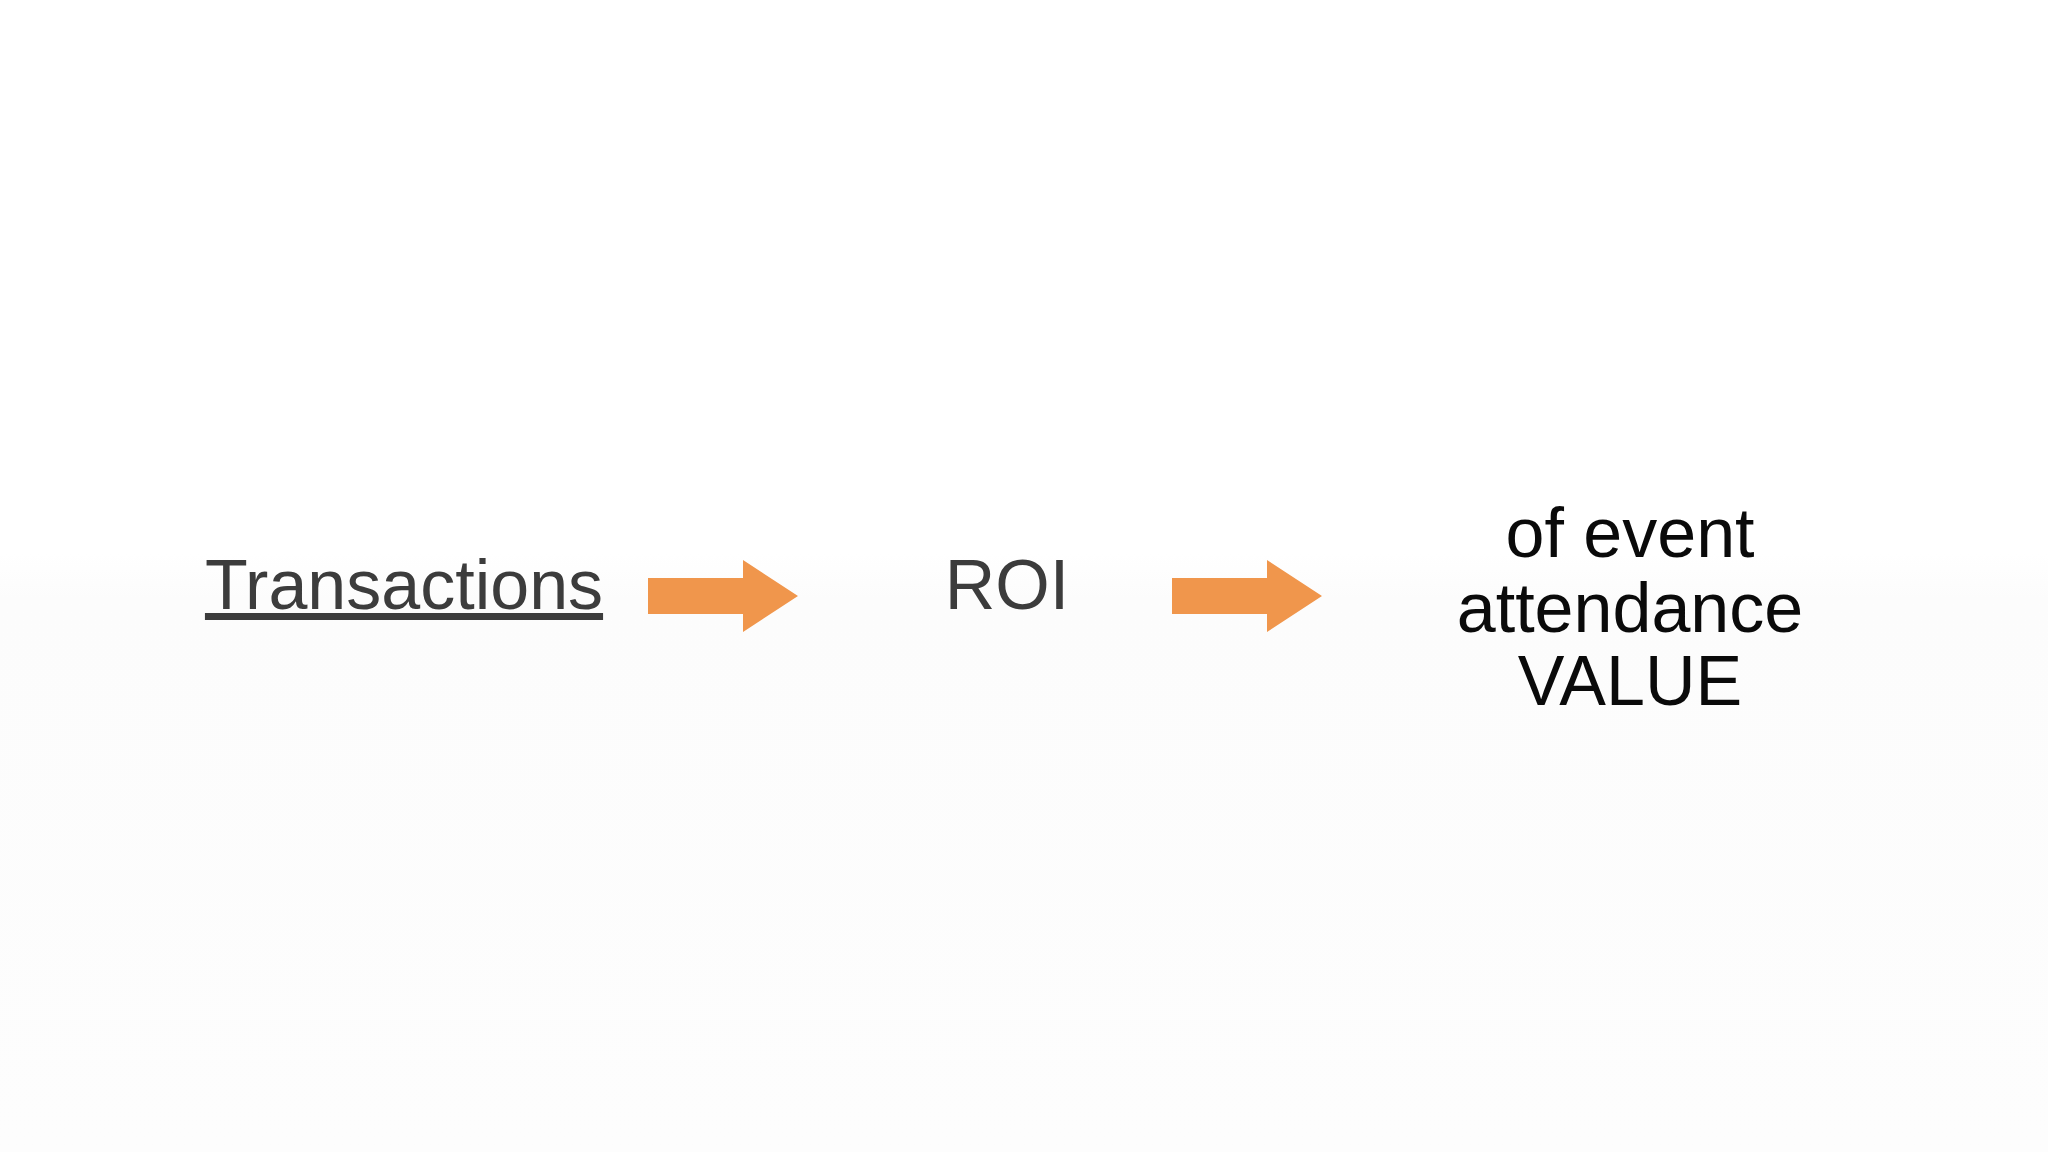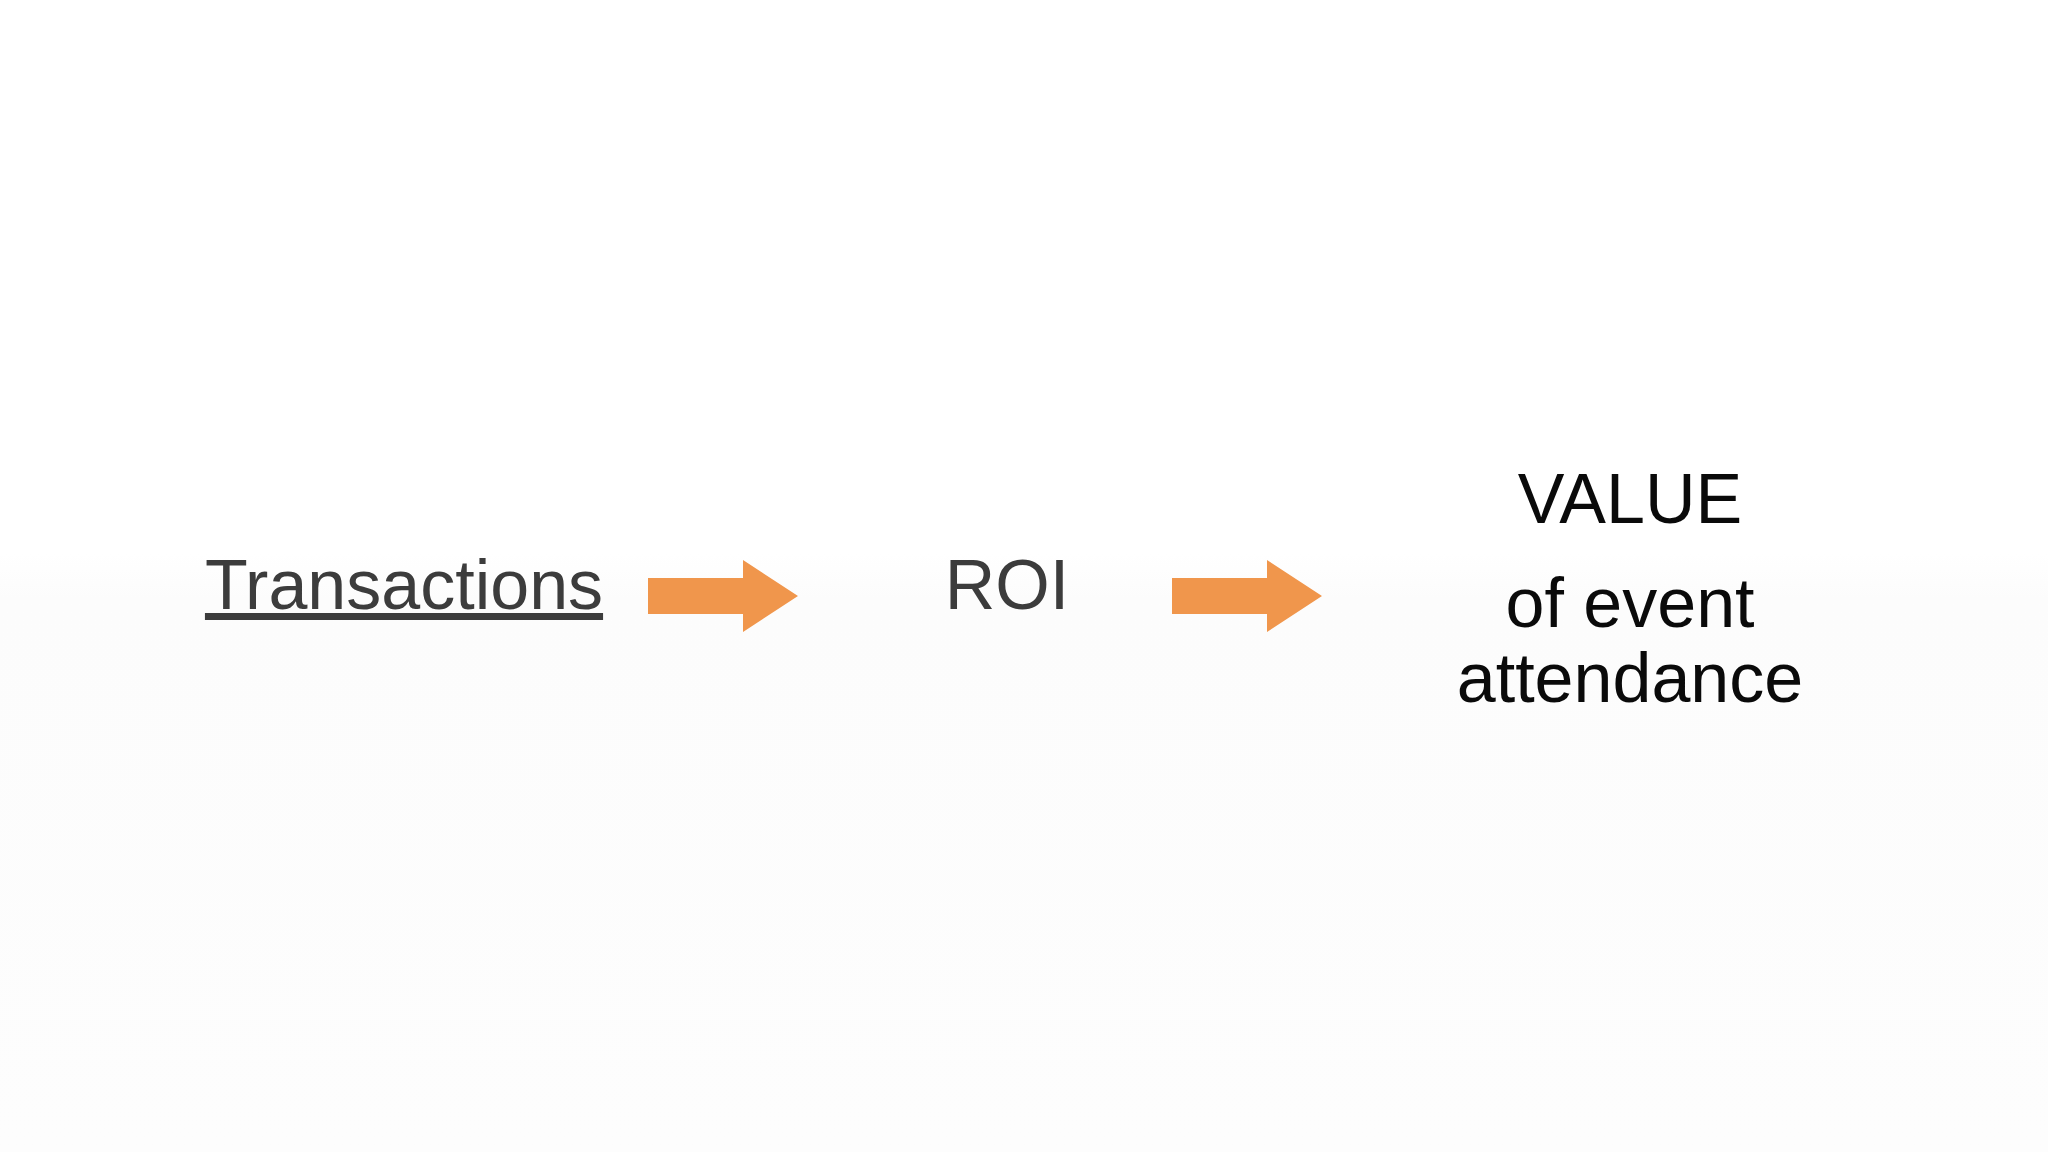--- a/index.html
+++ b/index.html
@@ -65,17 +65,17 @@
     <polygon points="0,18 95,18 95,0 150,36 95,72 95,54 0,54" fill="#F0964C"></polygon>
   </svg>
 
   <div id="roi-label" class="step-label" style="color: rgb(60, 60, 60);">ROI</div>
 
   <svg id="arrow-2" class="flow-arrow" viewBox="0 0 150 72" aria-hidden="true">
     <polygon points="0,18 95,18 95,0 150,36 95,72 95,54 0,54" fill="#F0964C"></polygon>
   </svg>
 
   <div id="value-block" style="color: rgb(10, 10, 10);">
+    <div id="value-subtitle">of event attendance</div>
     <div id="value-title">VALUE</div>
-    <div id="value-subtitle">of event attendance</div>
   </div>
 
 </div>
 
 </body></html>

